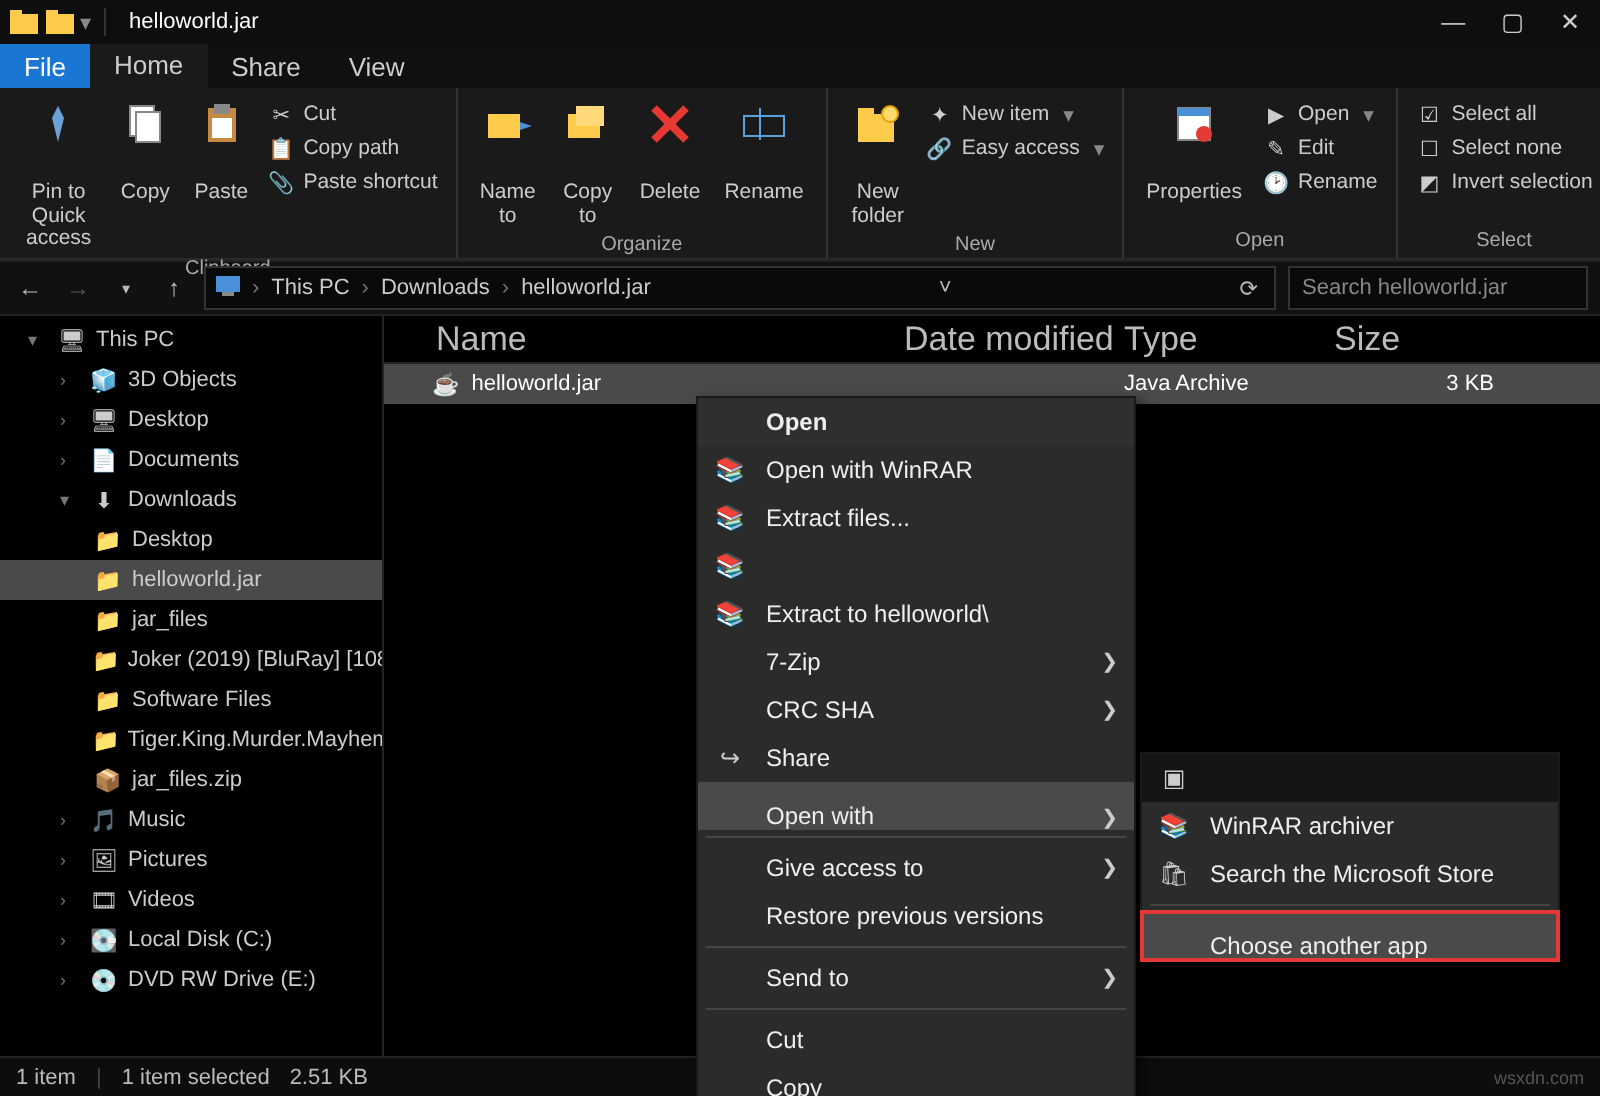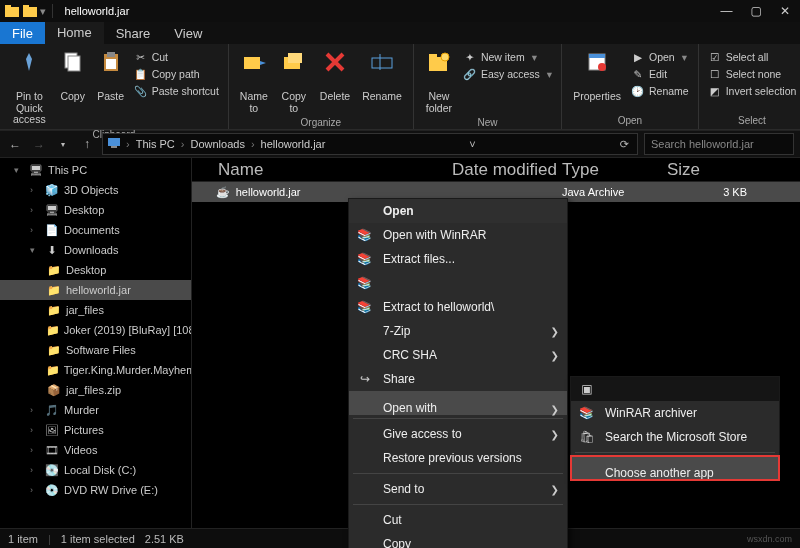--- a/index.html
+++ b/index.html
@@ -366,21 +366,21 @@
         <span class="nico">📁</span>
         <span>Tiger.King.Murder.Mayhem</span>
       </div>
     <div class="navitem in2">
         <span class="nico">📦</span>
         <span>jar_files.zip</span>
       </div>
     <div class="navitem in1">
         <span class="exp">›</span>
         <span class="nico">🎵</span>
-        <span>Murder</span>
+        <span>Music</span>
       </div>
     <div class="navitem in1">
         <span class="exp">›</span>
         <span class="nico">🖼</span>
         <span>Pictures</span>
       </div>
     <div class="navitem in1">
         <span class="exp">›</span>
         <span class="nico">🎞</span>
         <span>Videos</span>

